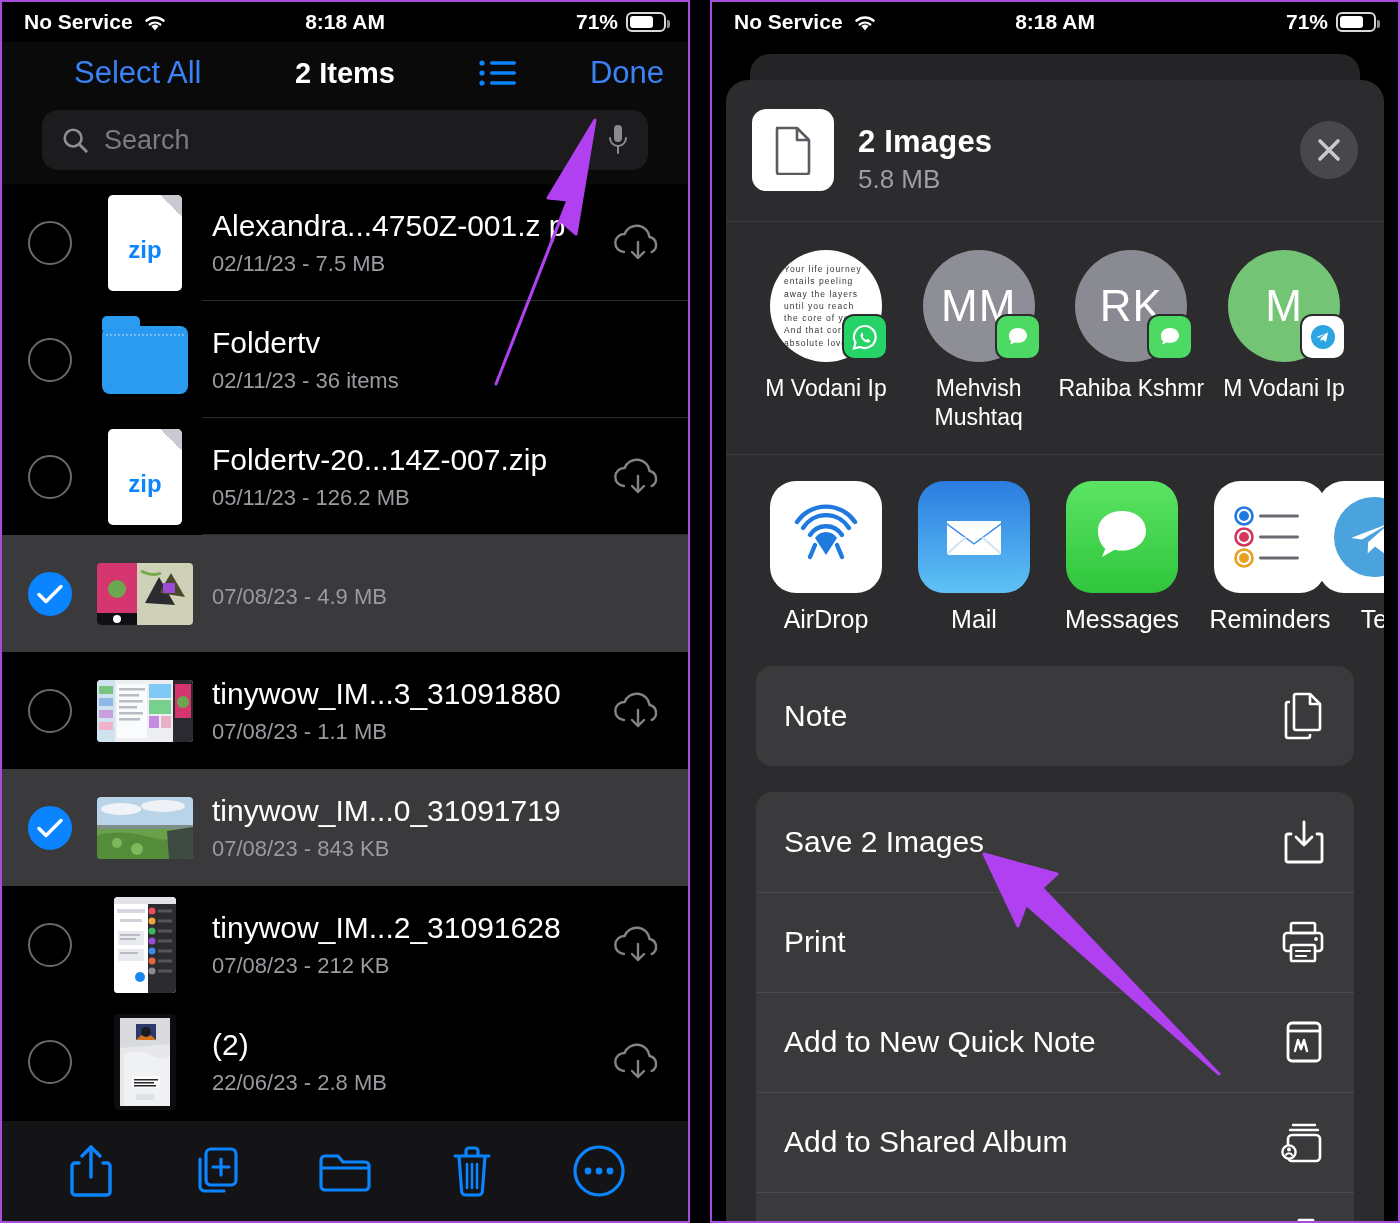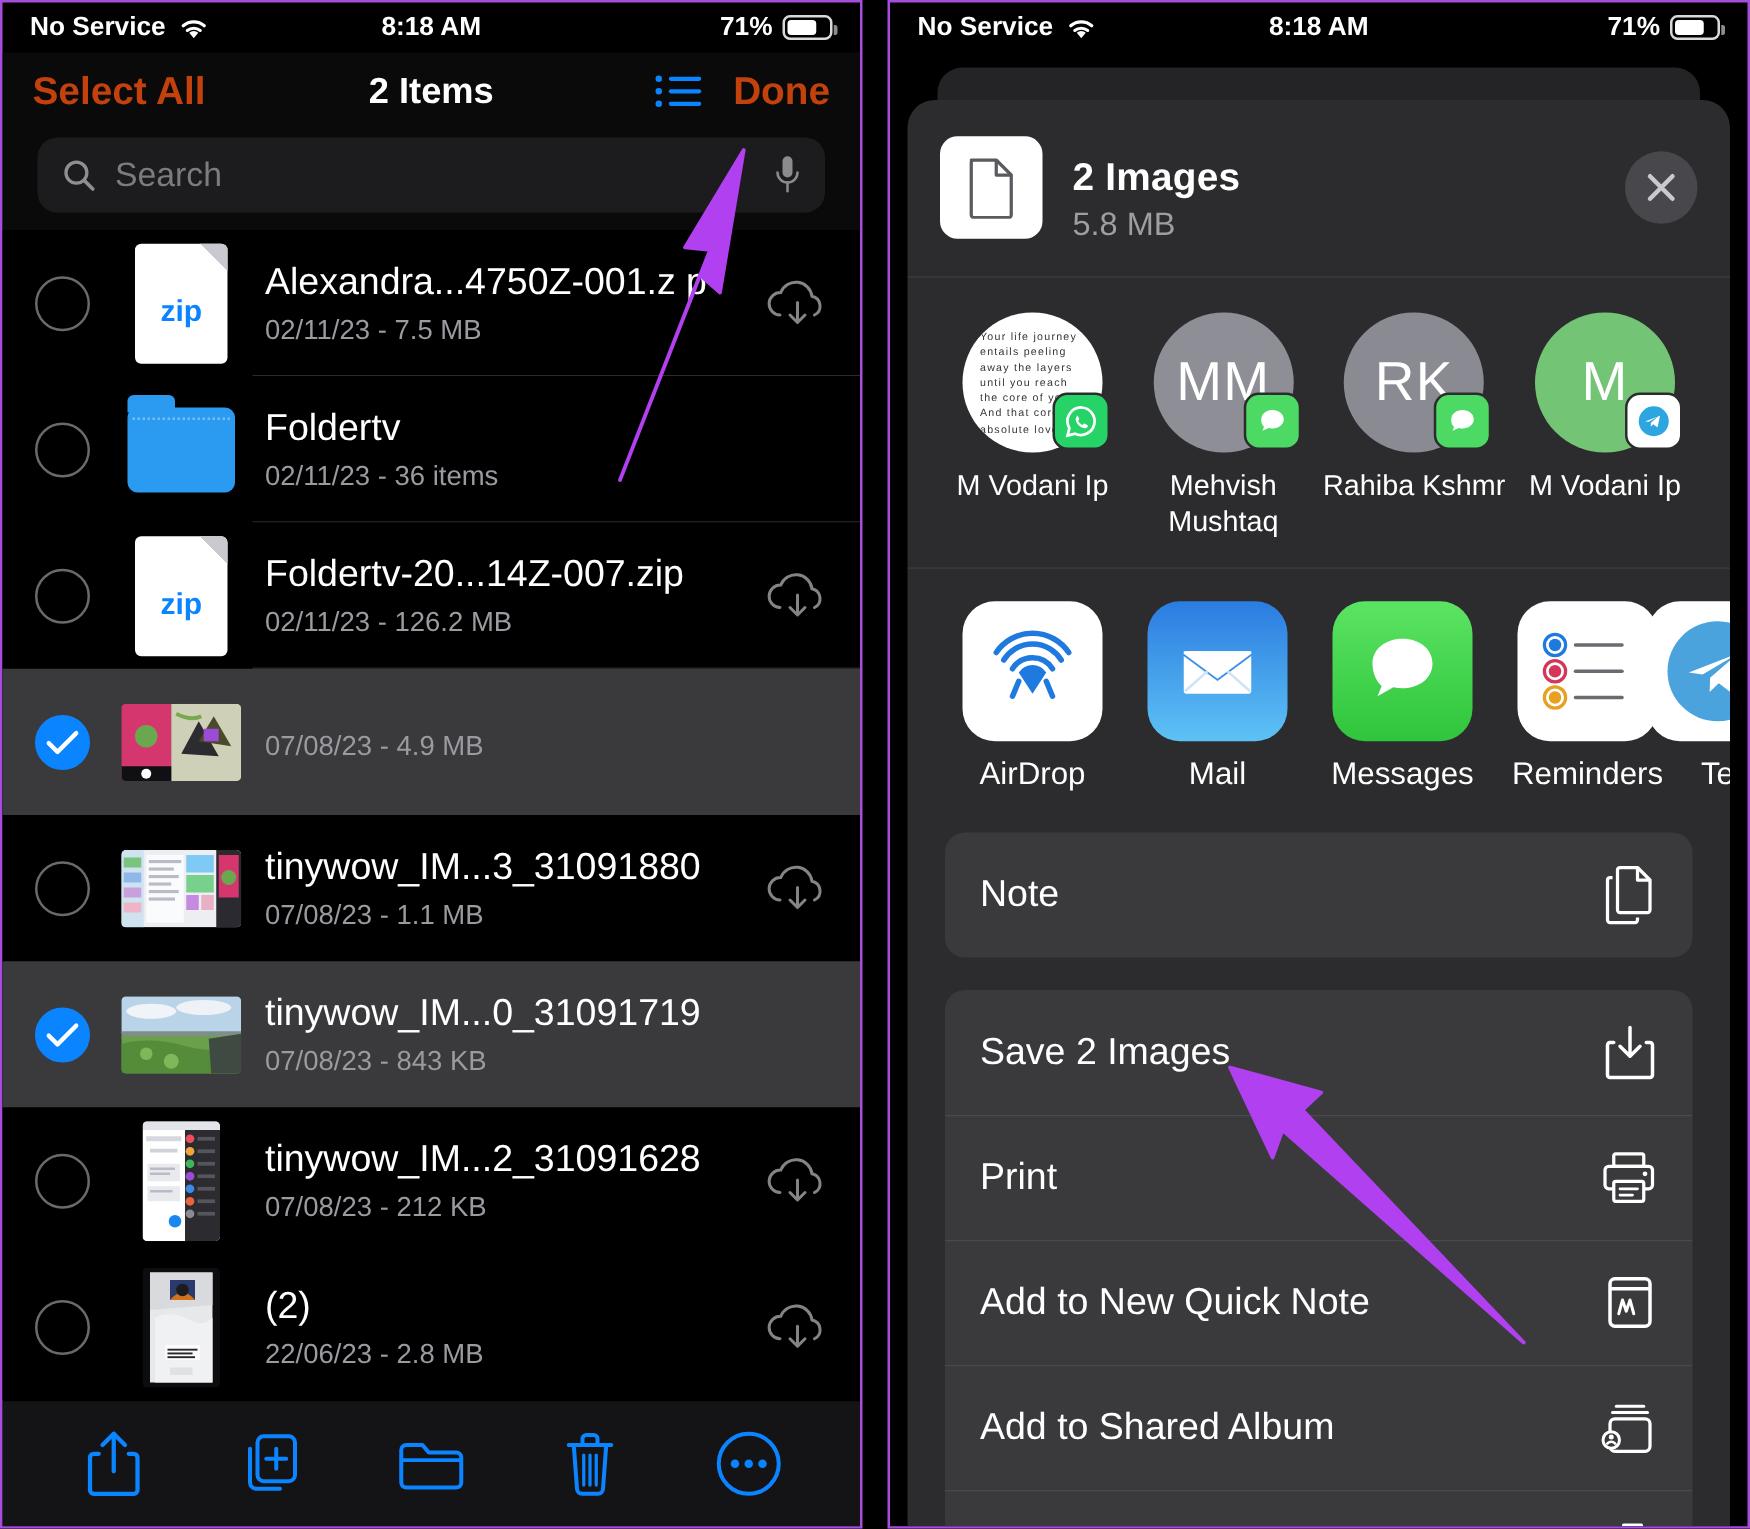--- a/index.html
+++ b/index.html
@@ -33,30 +33,30 @@
     content:""; position:absolute; right:-6px; top:6px; width:3px; height:8px;
     background:rgba(255,255,255,.55); border-radius:0 2px 2px 0;
   }
   .batt i { display:block; height:100%; width:72%; background:#fff; border-radius:3px; }
 
   
   .navbar {
     position:relative; height:62px; display:flex; align-items:center;
     padding:0 24px; background:#0a0a0a;
   }
-  .nav-blue { color:#c2410c; font-size:31px; font-weight:700; }
+  .nav-blue { color:#3b82f6; font-size:31px; font-weight:400;margin-left:48px; }
   .nav-title {
     position:absolute; left:0; right:0; text-align:center; color:#fff;
     font-size:29px; font-weight:700; pointer-events:none;
   }
   .nav-right { margin-left:auto; display:flex; align-items:center; gap:24px; z-index:2; }
   .listview-ico { display:block; }
 
   
-  .searchwrap { padding:6px 28px 14px; background:#0a0a0a; }
+  .searchwrap { padding:6px 40px 14px; background:#0a0a0a; }
   .searchbar {
     height:60px; background:#1c1c1e; border-radius:16px;
     display:flex; align-items:center; padding:0 18px; gap:14px;
   }
   .search-ph { color:#7c7c80; font-size:27px; flex:1; }
   .mic-ico { opacity:.72; }
 
   
   .filelist { background:#000; }
   .frow {
@@ -273,21 +273,21 @@
 
       <div class="frow">
         <div class="chk"></div>
         <div class="thumbwrap">
           <div class="ficon-doc">
               <span>zip</span>
             </div>
         </div>
         <div class="fmeta">
           <div class="fname">Foldertv-20...14Z-007.zip</div>
-          <div class="fsub">02/11/23 - 126.2 MB</div>
+          <div class="fsub">05/11/23 - 126.2 MB</div>
         </div>
         <svg class="cloud-ico" width="56" height="46" viewBox="0 0 56 46">
           <path d="M14 32a9 9 0 0 1 .6-18 13 13 0 0 1 25 3 8 8 0 0 1 2 15" stroke="#a9a9ae" stroke-width="2.4" fill="none" stroke-linecap="round"></path>
           <path d="M28 22v16M22 32l6 6 6-6" stroke="#a9a9ae" stroke-width="2.4" fill="none" stroke-linecap="round" stroke-linejoin="round"></path>
         </svg>
         <div class="sep"></div>
       </div>
 
       <div class="frow sel">
         <div class="chk on">

